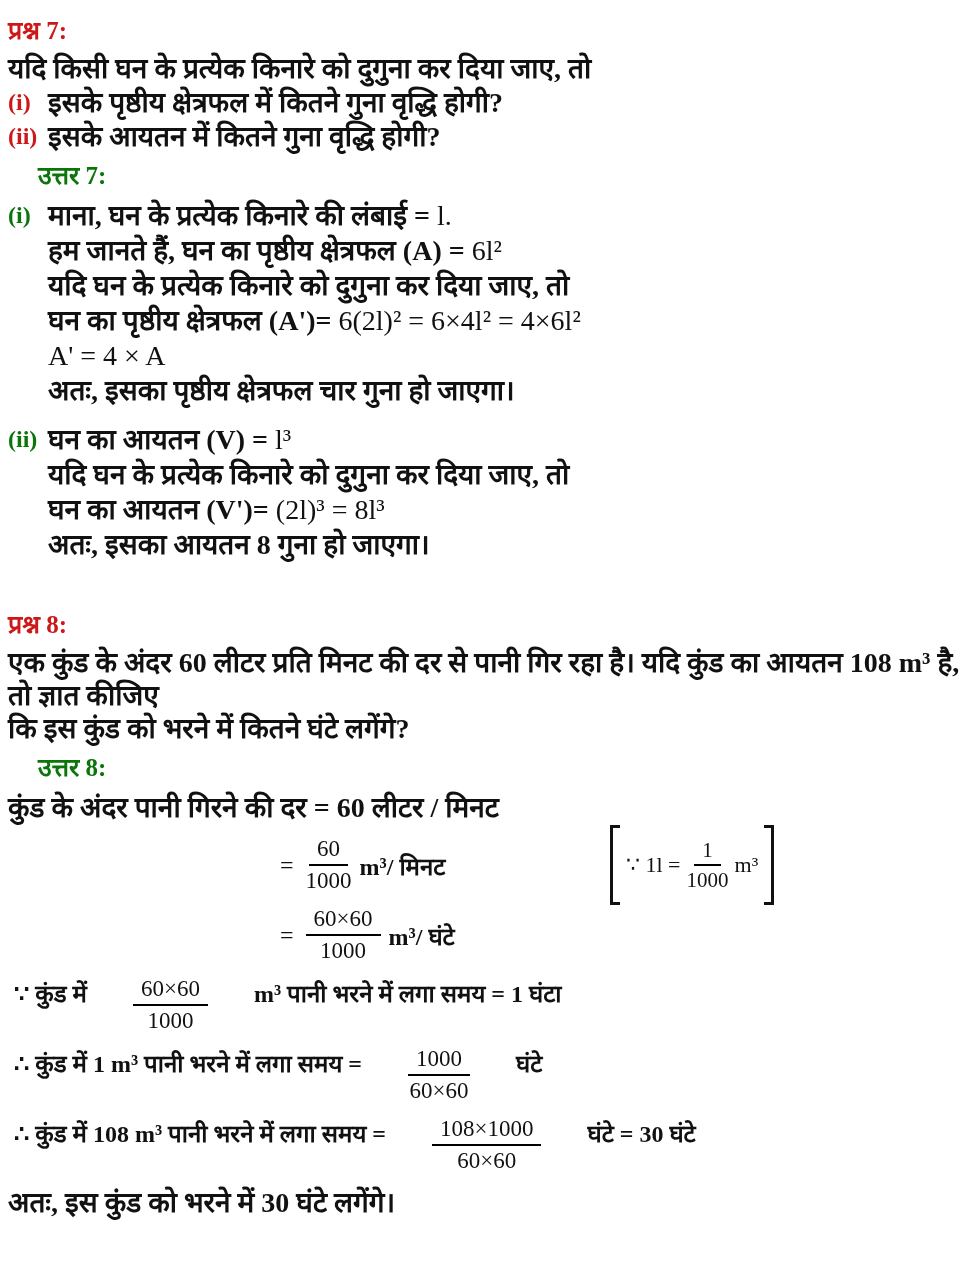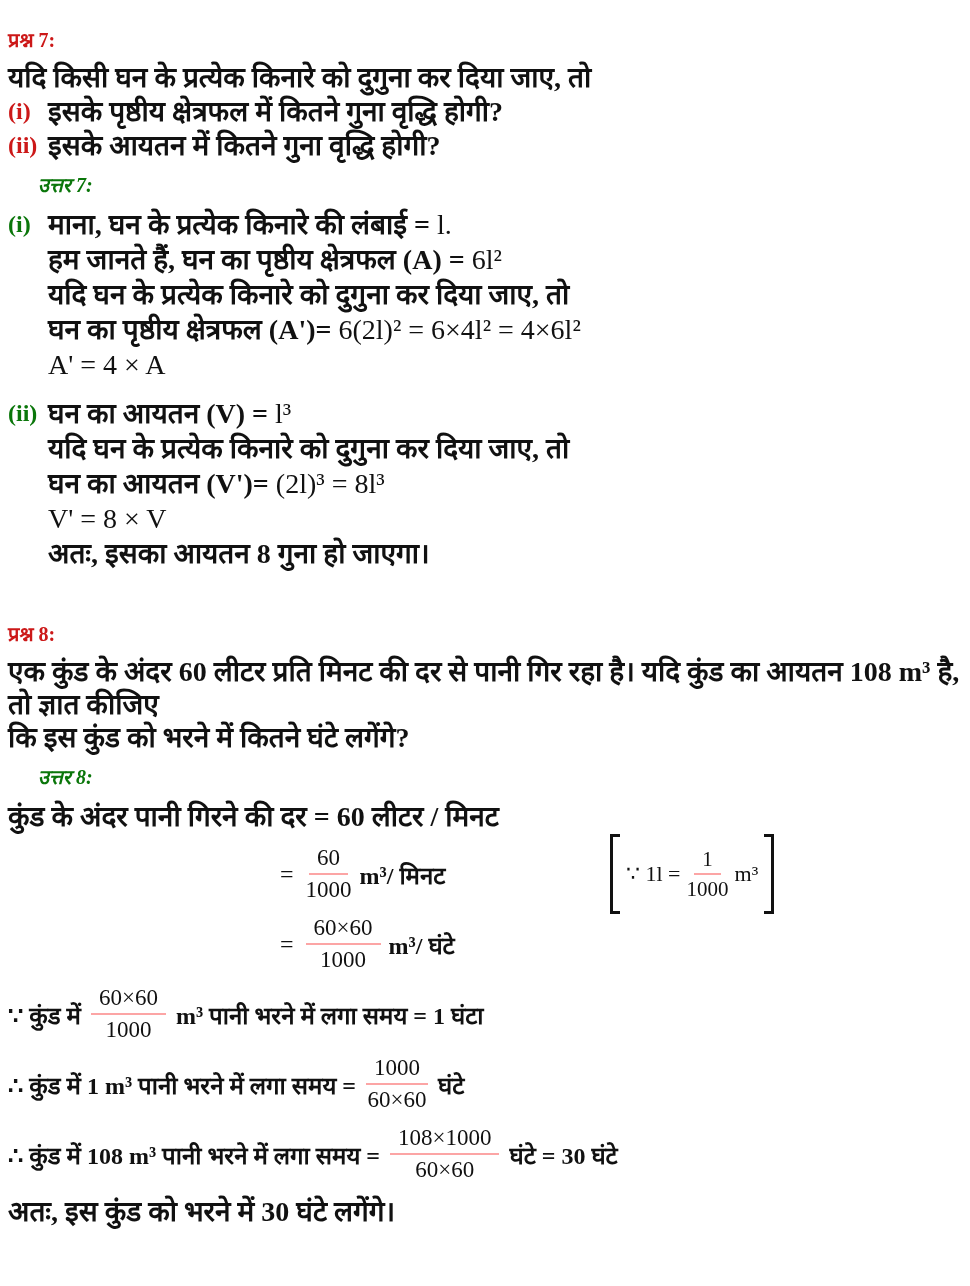--- a/index.html
+++ b/index.html
@@ -10,26 +10,26 @@
     background: #ffffff;
     color: #111111;
     font-family: "Liberation Serif", "DejaVu Serif", serif;
     padding: 6px 10px 60px 8px;
     overflow: hidden;
   }
   .red   { color: #cc1818; }
   .green { color: #0a760a; }
 
   .h {
-    font-size: 20px;
+    font-size: 25px;
     font-weight: 700;
     line-height: 32px;
-    margin: 18px 0 5px 0;
-  }
-  .ans-h { margin-left: 30px; margin-top: 7px; margin-bottom: 7px; font-style: italic; }
+    margin: 9px 0 5px 0;
+  }
+  .ans-h { margin-left: 30px; margin-top: 7px; margin-bottom: 7px; }
 
   .line {
     font-size: 28px;
     font-weight: 600;
     line-height: 33px;
   }
   .math {
     font-family: "Liberation Serif", "DejaVu Serif", serif;
     font-weight: 400;
   }
@@ -49,21 +49,21 @@
   
   .frac {
     display: inline-flex;
     flex-direction: column;
     align-items: center;
     margin: 0 8px;
     font-size: 23px;
     line-height: 26px;
     vertical-align: middle;
   }
-  .frac .num { padding: 0 8px 2px 8px; border-bottom: 2px solid #fca5a5; }
+  .frac .num { padding: 0 8px 2px 8px; border-bottom: 2px solid #000000; }
   .frac .den { padding-top: 2px; }
 
   
   .eqrow {
     position: relative;
     display: flex;
     align-items: center;
     margin: 12px 0 12px 272px;
     font-size: 24px;
     font-weight: 600;
@@ -90,25 +90,25 @@
     padding: 4px 6px;
     font-size: 22px;
     font-weight: 400;
     white-space: nowrap;
   }
   .note-body .frac { font-size: 21px; line-height: 24px; margin: 0 6px; }
 
   
   .srow {
     display: flex;
-    align-items: center;
     font-size: 24px;
     font-weight: 600;
-    margin: 12px 0;
+    margin: 12px 6px;
     white-space: nowrap;
+    gap: 36px;
   }
   .srow .frac { margin: 0 10px; }
 
   .q8-sec { margin-top: 46px; }
   .final-line { margin-top: 10px; }
 </style>
 </head>
 <body>
 
 <div class="page">
@@ -131,30 +131,30 @@
     <div class="h green ans-h">उत्तर 7:</div>
 
     <div class="item">
       <span class="marker green">(i)</span>
       <div class="part">
         <div class="line"><span>माना, घन के प्रत्येक किनारे की लंबाई = </span><span class="math">l.</span></div>
         <div class="line"><span>हम जानते हैं, घन का पृष्ठीय क्षेत्रफल (A) = </span><span class="math">6l²</span></div>
         <div class="line">यदि घन के प्रत्येक किनारे को दुगुना कर दिया जाए, तो</div>
         <div class="line"><span>घन का पृष्ठीय क्षेत्रफल (A')= </span><span class="math">6(2l)² = 6×4l² = 4×6l²</span></div>
         <div class="line math mathline">A' = 4 × A</div>
+        <div class="line">अतः, इसका पृष्ठीय क्षेत्रफल चार गुना हो जाएगा।</div>
       </div>
     </div>
 
     <div class="item" style="margin-top:14px;">
       <span class="marker green">(ii)</span>
       <div class="part">
         <div class="line"><span>घन का आयतन (V) = </span><span class="math">l³</span></div>
         <div class="line">यदि घन के प्रत्येक किनारे को दुगुना कर दिया जाए, तो</div>
         <div class="line"><span>घन का आयतन (V')= </span><span class="math">(2l)³ = 8l³</span></div>
-        <div class="line math mathline">V' = 8 × V</div>
         <div class="line">अतः, इसका आयतन 8 गुना हो जाएगा।</div>
       </div>
     </div>
   </section>
 
   <section class="q8-sec">
     <div class="h red">प्रश्न 8:</div>
     <div class="line">एक कुंड के अंदर 60 लीटर प्रति मिनट की दर से पानी गिर रहा है। यदि कुंड का आयतन 108 m³ है, तो ज्ञात कीजिए</div>
     <div class="line">कि इस कुंड को भरने में कितने घंटे लगेंगे?</div>
   </section>

